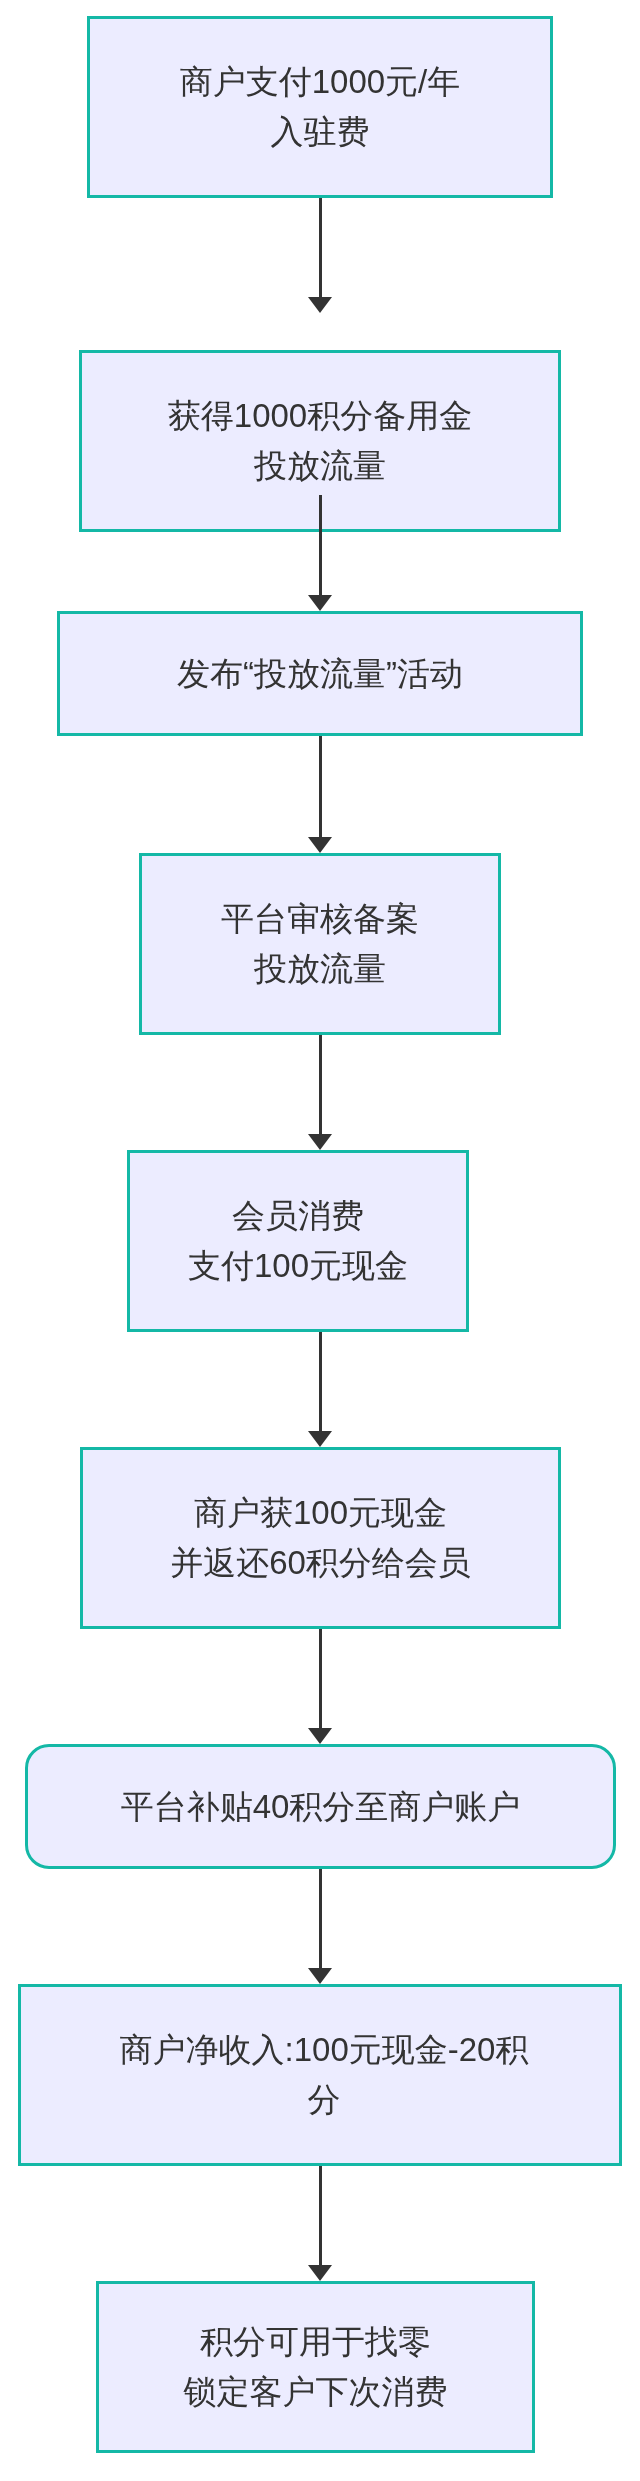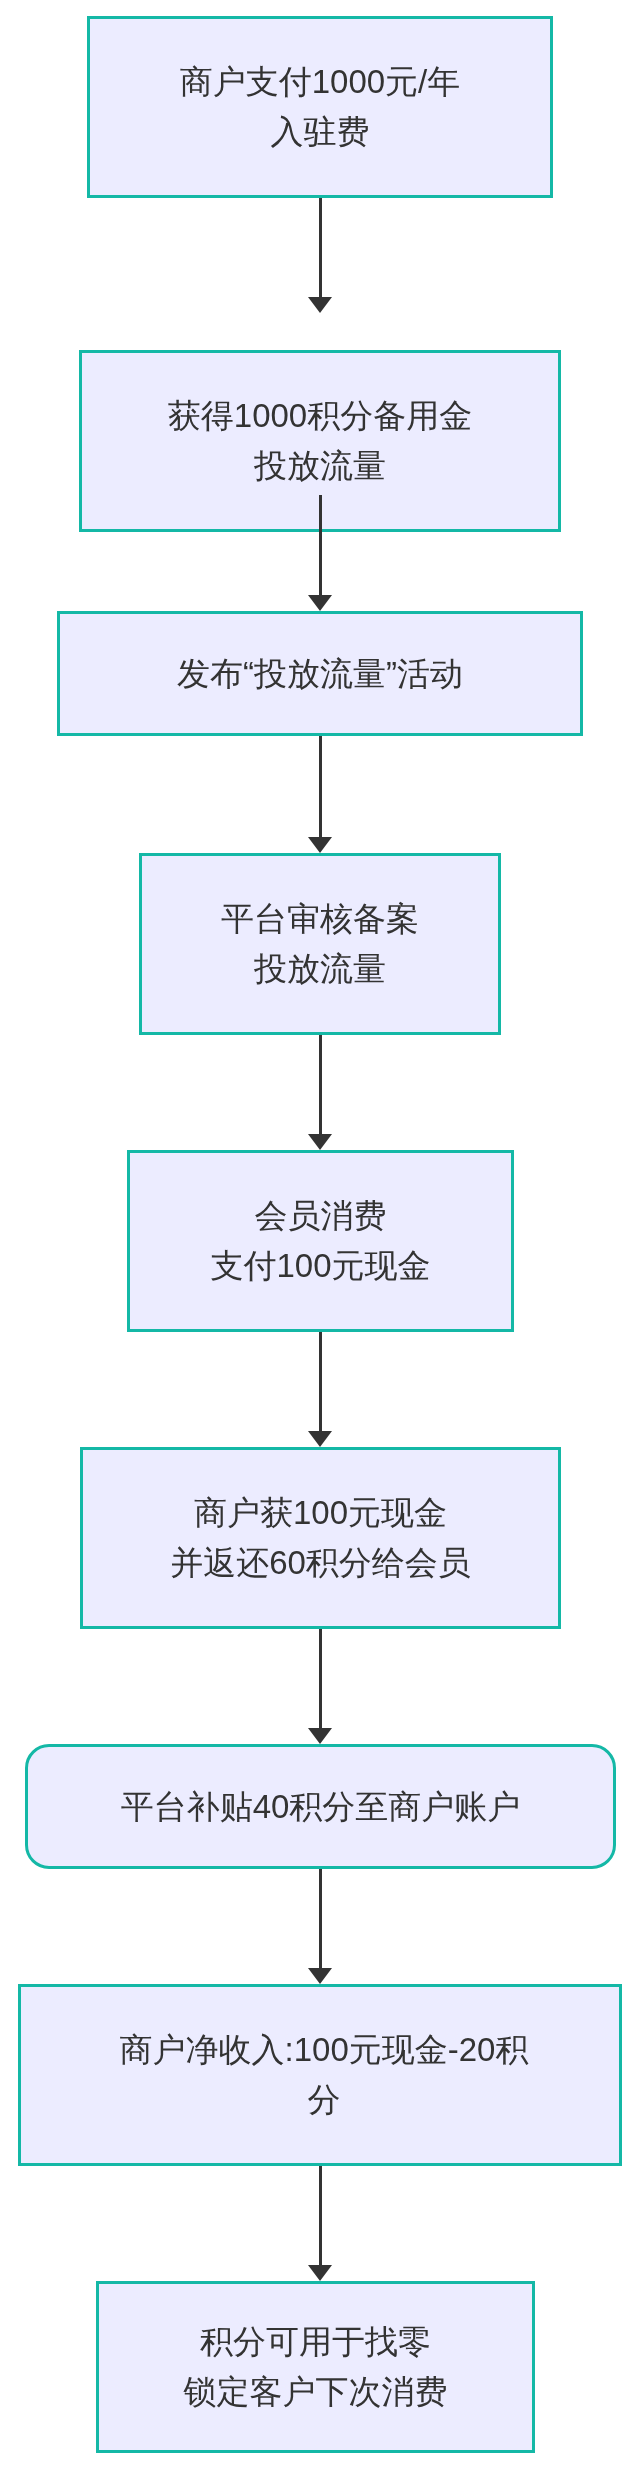--- a/index.html
+++ b/index.html
@@ -23,21 +23,21 @@
     justify-content: center;
     text-align: center;
     font-size: 33px;
     line-height: 50px;
     font-weight: 400;
   }
   .n1 { left: 87px;  top: 16px;   width: 466px; height: 182px; }
   .n2 { left: 79px;  top: 313px;  width: 482px; height: 182px; margin-top: 37px; }
   .n3 { left: 57px;  top: 611px;  width: 526px; height: 125px; }
   .n4 { left: 139px; top: 853px;  width: 362px; height: 182px; }
-  .n5 { left: 127px; top: 1150px; width: 387px; height: 182px; }
+  .n5 { left: 127px; top: 1150px; width: 342px; height: 182px; }
   .n6 { left: 80px;  top: 1447px; width: 481px; height: 182px; text-align: right; }
   .n7 { left: 25px;  top: 1744px; width: 591px; height: 125px; border-radius: 24px; }
   .n8 { left: 18px;  top: 1984px; width: 604px; height: 182px; padding-left: 8px; }
   .n9 { left: 96px; top: 2281px; width: 439px; height: 172px; }
 
   .connector {
     position: absolute;
     left: 308px;
     width: 24px;
     display: flex;

